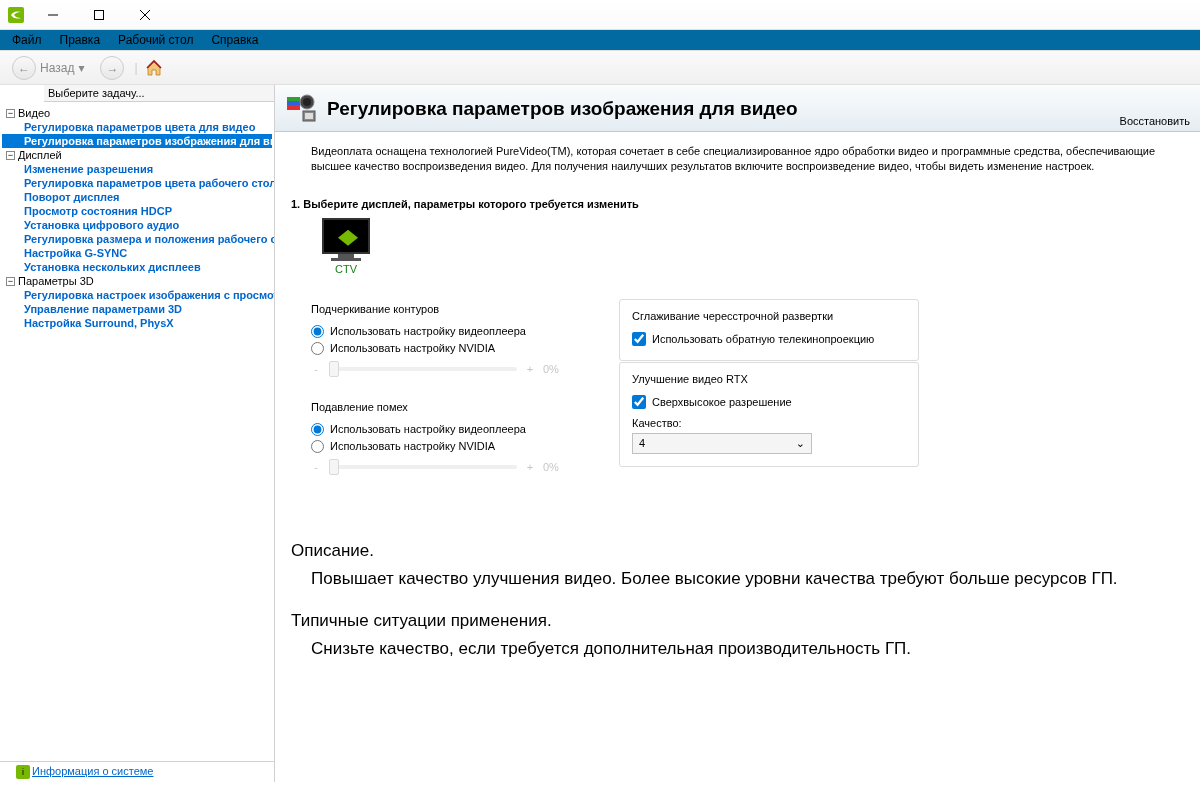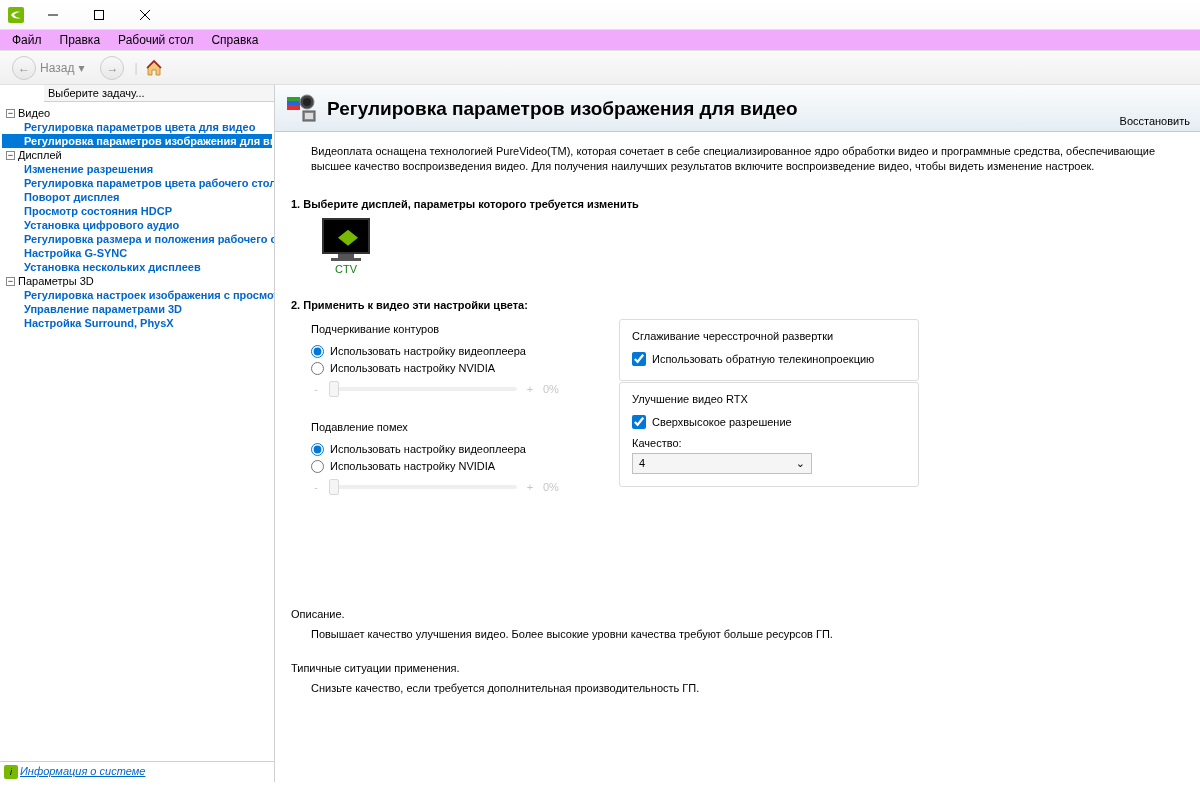--- a/index.html
+++ b/index.html
@@ -6,41 +6,41 @@
 body { width: 1200px; height: 803px; background: #fff; font-size: 12px; color: #000; overflow: hidden; }
 
 
 .titlebar { height: 30px; background: linear-gradient(#fff, #fafafa); border-bottom: 1px solid #e0e0e0; display: flex; align-items: center; padding: 0 8px; }
 .titlebar-icon { width: 16px; height: 16px; background: #76b900; margin-right: 6px; border-radius: 2px; display:flex; align-items:center; justify-content:center;}
 .titlebar-title { flex: 1; font-size: 12px; }
 .titlebar-controls { display: flex; }
 .tc-btn { width: 46px; height: 30px; display: flex; align-items: center; justify-content: center; font-size: 13px; }
 
 
-.menubar { height: 20px; padding: 0 4px; display: flex; align-items: center; gap: 2px; background:#f0abfc; }
+.menubar { height: 20px; padding: 0 4px; display: flex; align-items: center; gap: 2px; background:#0369a1; }
 .menu-item { padding: 2px 8px; font-size: 12px; }
 
 
 .toolbar { height: 35px; border-top: 1px solid #e0e0e0; border-bottom: 1px solid #e0e0e0; background: linear-gradient(#fafafa, #f0f0f0); display: flex; align-items: center; padding: 0 6px; gap: 4px; }
 .nav-btn { display: flex; align-items: center; gap: 4px; padding: 2px 6px; color: #888; }
 .nav-btn .circle { width: 24px; height: 24px; border-radius: 50%; background: linear-gradient(#f8f8f8,#e8e8e8); border: 1px solid #ccc; display:flex;align-items:center;justify-content:center; font-size:12px;}
 .home-icon { width: 24px; height: 24px; display:flex;align-items:center;justify-content:center; font-size:14px; }
 
 .content-wrap { display: flex; height: 697px; }
 
 
 .sidebar { width: 275px; border-right: 1px solid #d0d0d0; display: flex; flex-direction: column; background:#fff;}
 .select-task { font-size: 11px; padding: 2px 4px; border-bottom: 1px solid #d0d0d0; background:#f5f5f5;margin-left:44px; }
 .tree { flex: 1; padding: 4px 2px; overflow: auto; font-size: 11px; }
 .tree-item { padding: 1px 0 1px 4px; white-space: nowrap; }
 .tree-group { color: #000; }
 .tree-sub { color: #0066cc; padding-left: 22px; cursor:pointer;font-weight:bold; }
 .tree-sub.selected { background: #0078d7; color: #fff; }
 .expander { display:inline-block; width:9px; height:9px; border:1px solid #888; text-align:center; line-height:7px; font-size:9px; margin-right:3px; position:relative; top:-1px;}
-.sysinfo { border-top: 1px solid #d0d0d0; padding: 3px 4px; font-size: 11px; font-style: italic; }
+.sysinfo { border-top: 1px solid #d0d0d0; padding: 3px 16px; font-size: 11px; }
 .sysinfo a { color: #0066cc; text-decoration: underline; }
 .sysinfo-icon { display:inline-block; width:14px; height:14px; background:#76b900; border-radius:2px; vertical-align:middle; margin-right:2px; font-size:9px; line-height:14px; text-align:center; color:#000;}
 
 
 .main { flex: 1; padding: 0; overflow: auto; background:#fff; }
 .page-header { background: linear-gradient(#fafcfd, #e5edf3); border-bottom: 1px solid #c0cad3; padding: 8px 10px 6px 10px; display:flex; align-items:center; position:relative;}
 .page-header h1 { font-size: 19px; font-weight: bold; margin-left: 10px; }
 .page-icon { width: 32px; height: 32px; display:flex; align-items:center; justify-content:center; font-size:24px;}
 .page-icon-svg { width:32px; height:32px;}
 .restore { position:absolute; right:10px; bottom:4px; font-size:11px;}
@@ -68,21 +68,21 @@
 .slider-row { display:flex; align-items:center; gap:8px; margin-top:6px; color:#a0a0a0; font-size:11px;}
 .slider-row .minus, .slider-row .plus { width:10px; text-align:center;}
 .slider { flex:1; height:4px; background:#e5e5e5; position:relative; border-radius:2px;}
 .slider-thumb { position:absolute; left:0; top:-6px; width:10px; height:16px; background:#f0f0f0; border:1px solid #c0c0c0; border-radius:2px;}
 .slider-disabled { opacity:0.6; }
 .pct { width:28px; color:#a0a0a0;}
 
 .quality-label { font-size:11px; margin: 6px 0 4px 0; }
 .dropdown { width: 180px; border:1px solid #c0c0c0; background:#f5f5f5; padding:3px 6px; font-size:11px; display:flex; justify-content:space-between; align-items:center; }
 
-.desc-block { margin-top: 93px; font-size: 11px; margin-left:-20px;}
+.desc-block { margin-top: 46px; font-size: 17px; margin-left:-20px;}
 .desc-heading { margin-bottom: 8px; }
 .desc-text { margin-left: 20px; margin-bottom: 22px; }
 </style>
 </head>
 <body>
 
 <div class="titlebar">
   <div class="titlebar-icon">
     <svg width="12" height="12" viewBox="0 0 12 12">
         <path d="M1 6 Q4 1 11 3 Q6 3 4 6 Q6 9 11 9 Q4 11 1 6 Z" fill="#fff"></path>
@@ -183,21 +183,20 @@
       <div class="intro">Видеоплата оснащена технологией PureVideo(TM), которая сочетает в себе специализированное ядро обработки видео и программные средства, обеспечивающие высшее качество воспроизведения видео. Для получения наилучших результатов включите воспроизведение видео, чтобы видеть изменение настроек.</div>
 
       <div class="step-label">1. Выберите дисплей, параметры которого требуется изменить</div>
       <div class="monitor">
         <div class="monitor-screen"></div>
         <div class="monitor-stand"></div>
         <div class="monitor-base"></div>
         <div class="monitor-label">CTV</div>
       </div>
 
-      <div class="step-label">2. Применить к видео эти настройки цвета:</div>
 
       <div class="settings-row">
 
         <div class="settings-col" style="width:260px;">
           <div class="group-noborder">
             <div class="group-title">Подчеркивание контуров</div>
             <label class="radio-row">
               <input type="radio" name="edges" checked="" style="">
               <span>Использовать настройку видеоплеера</span>
             </label>

